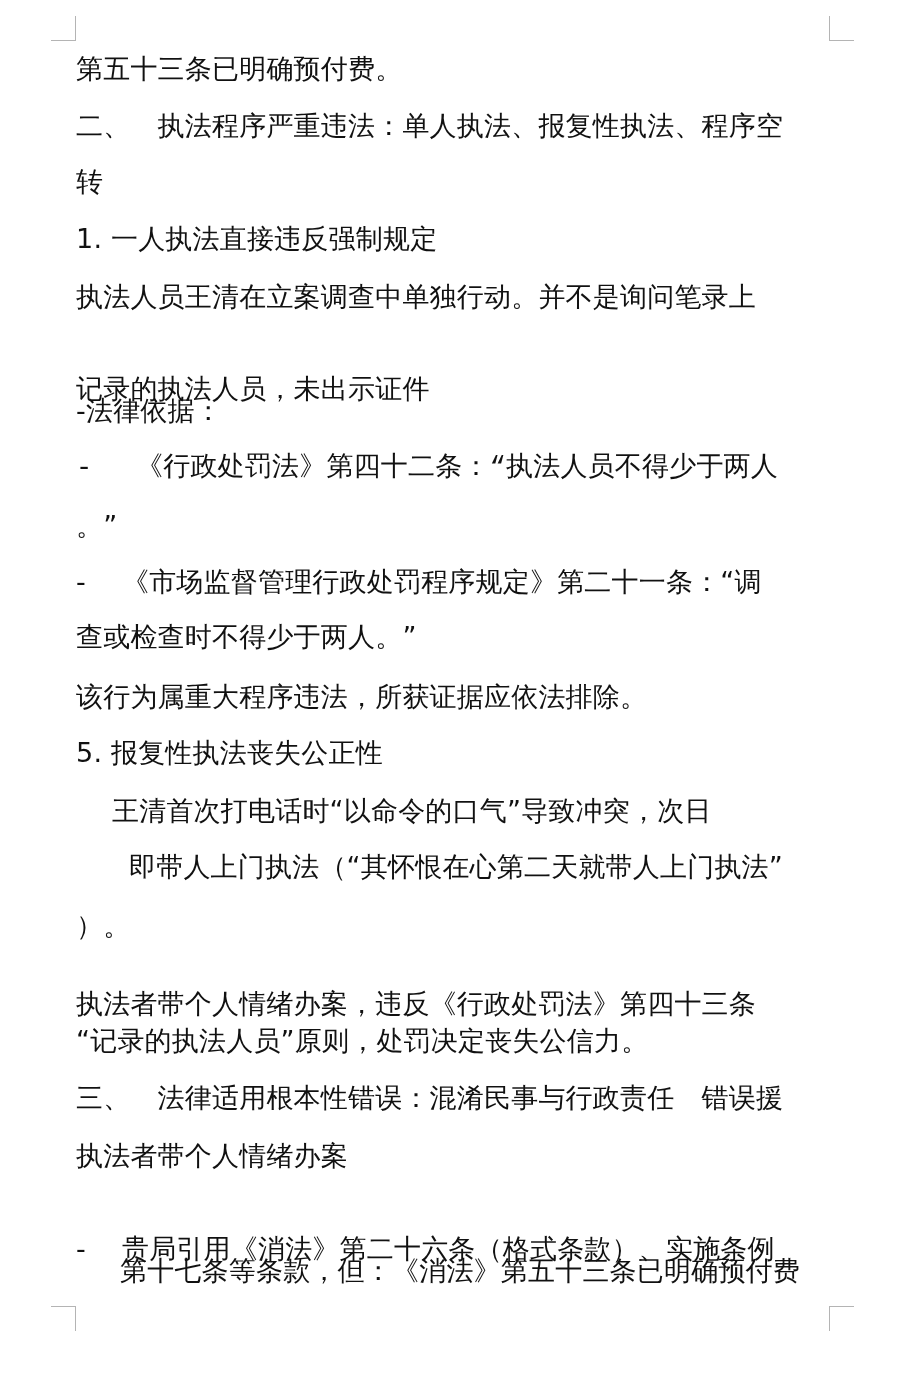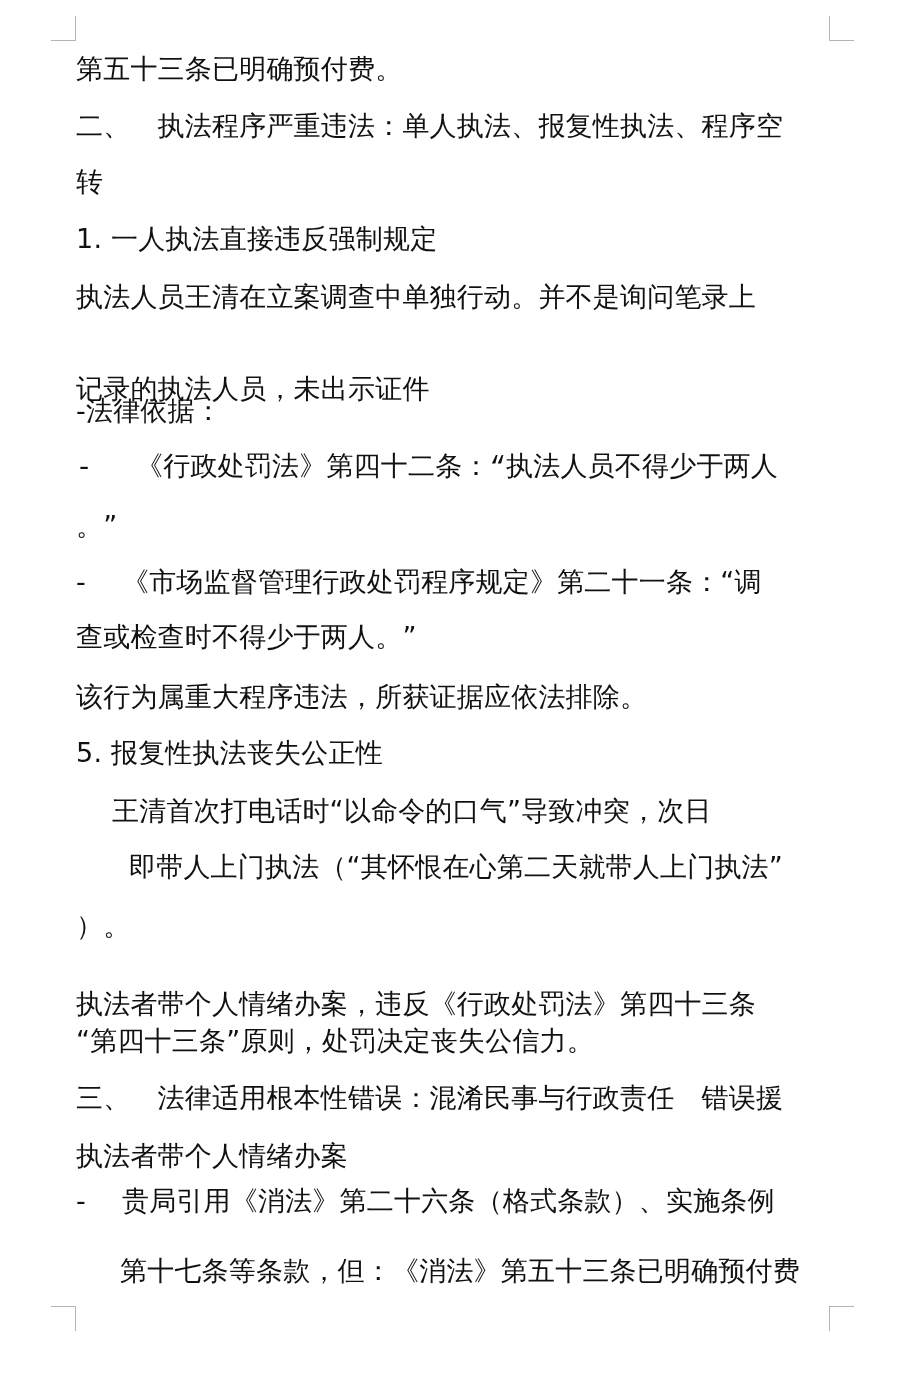--- a/index.html
+++ b/index.html
@@ -34,19 +34,19 @@
       <div class="line" style="top: 451px; font-family: Liberation Mono, monospace;">-　 《行政处罚法》第四十二条：“执法人员不得少于两人</div>
       <div class="line" style="top: 509px;">。”</div>
       <div class="line" style="top: 565px;">-　 《市场监督管理行政处罚程序规定》第二十一条：“调</div>
       <div class="line" style="top: 620px;">查或检查时不得少于两人。”</div>
       <div class="line" style="top: 680px;">该行为属重大程序违法，所获证据应依法排除。</div>
       <div class="line" style="top: 736px;">5. 报复性执法丧失公正性</div>
       <div class="line" style="top: 794px;">　 王清首次打电话时“以命令的口气”导致冲突，次日</div>
       <div class="line" style="top: 850px; text-align: center;">即带人上门执法（“其怀恨在心第二天就带人上门执法”</div>
       <div class="line" style="top: 909px;">）。</div>
       <div class="line" style="top: 967px; margin-top: 20px;">执法者带个人情绪办案，违反《行政处罚法》第四十三条</div>
-      <div class="line" style="top: 1024px;">“第四十三条”原则，处罚决定丧失公信力。</div>
+      <div class="line" style="top: 1024px;">“记录的执法人员”原则，处罚决定丧失公信力。</div>
       <div class="line" style="top: 1081px;">三、　法律适用根本性错误：混淆民事与行政责任　错误援</div>
       <div class="line" style="top: 1139px;">执法者带个人情绪办案</div>
-      <div class="line" style="top: 1184px;">-　 贵局引用《消法》第二十六条（格式条款）、实施条例</div>
+      <div class="line" style="top: 1232px;">-　 贵局引用《消法》第二十六条（格式条款）、实施条例</div>
       <div class="line" style="top: 1254px; margin-left: 44px;">第十七条等条款，但：《消法》第五十三条已明确预付费</div>
     </div>
 </div>
 
 </body></html>

